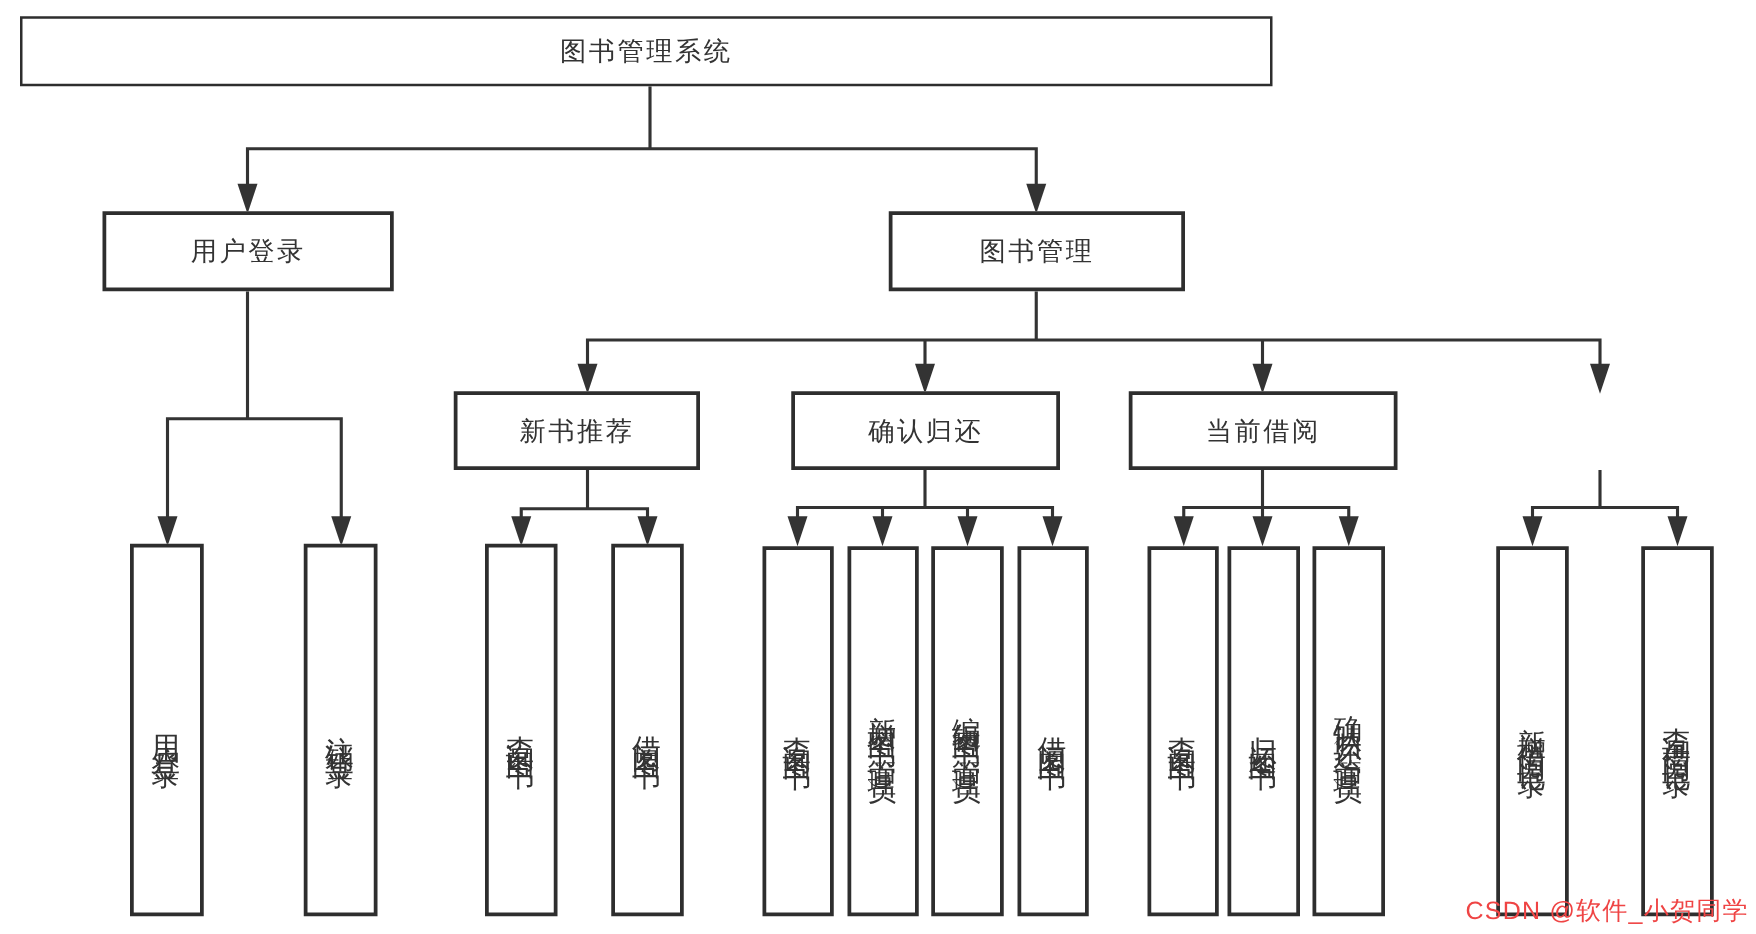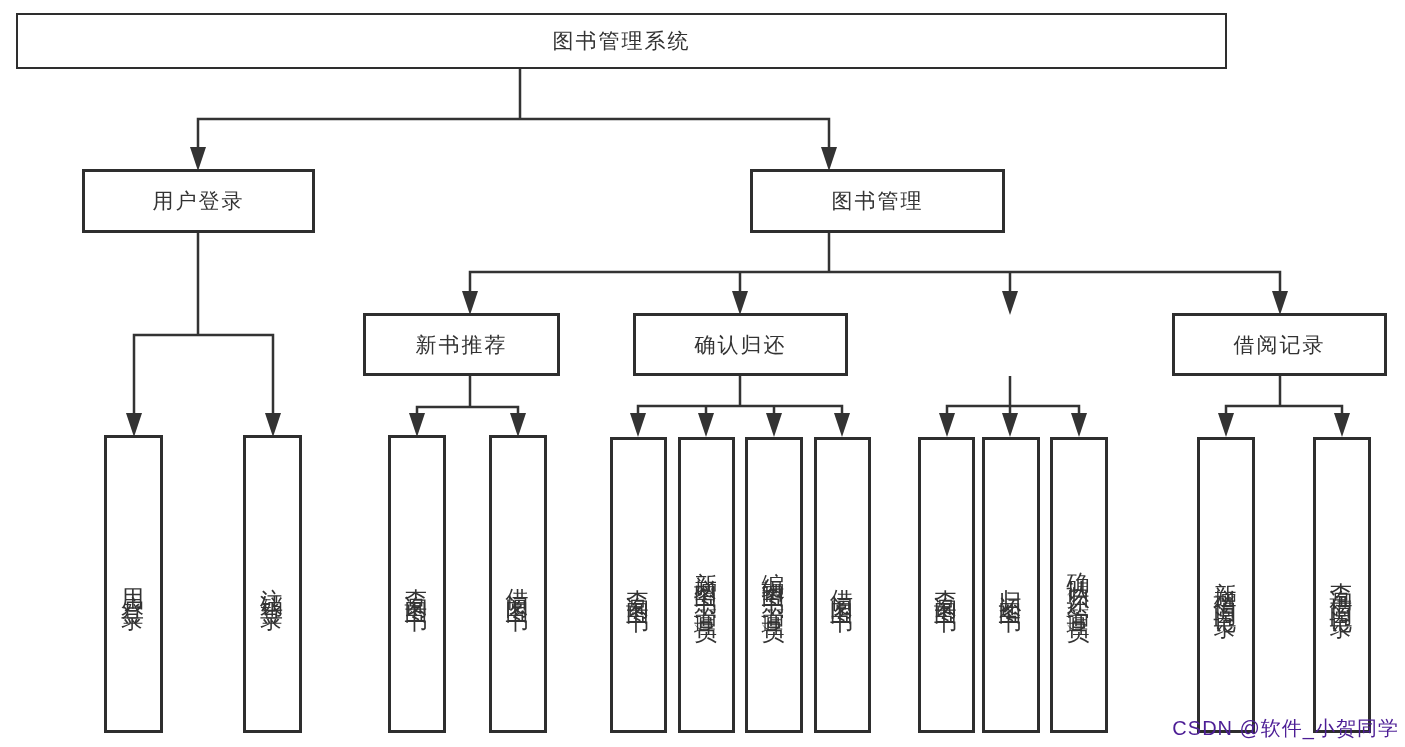--- a/index.html
+++ b/index.html
@@ -30,21 +30,21 @@
     writing-mode:vertical-rl;
     text-orientation:upright;
     font-size:23px;
     letter-spacing:7px;
     white-space:normal;
   }
   .watermark {
     position:absolute;
     right:6px; bottom:5px;
     font-size:20px;
-    color:#4c1d95;
+    color:#ef4444;
     letter-spacing:1px;
     white-space:nowrap;
   }
 </style>
 </head>
 <body>
 
 <div class="canvas">
 
   <svg class="wires" width="1405" height="747" viewBox="0 0 1405 747">
@@ -90,39 +90,39 @@
       <polygon fill="#333333" stroke="none" points="1071,413 1087,413 1079,437"></polygon>
     </g>
 
     <g fill="none" stroke="#333333" stroke-width="2.5">
       <path d="M1280 376 V406 M1226 415 V406 H1342 V415"></path>
       <polygon fill="#333333" stroke="none" points="1218,413 1234,413 1226,437"></polygon>
       <polygon fill="#333333" stroke="none" points="1334,413 1350,413 1342,437"></polygon>
     </g>
   </svg>
 
-  <div class="box l1" style="left:16px;top:13px;width:1211px;height:56px">
+  <div class="box l1" style="left:16px;top:13px;width:1002px;height:56px">
     <span class="lbl">图书管理系统</span>
   </div>
 
   <div class="box l2" style="left:82px;top:169px;width:233px;height:64px">
     <span class="lbl">用户登录</span>
   </div>
-  <div class="box l2" style="left:750px;top:169px;width:255px;height:64px">
+  <div class="box l2" style="left:711px;top:169px;width:237px;height:64px">
     <span class="lbl">图书管理</span>
   </div>
 
   <div class="box l3" style="left:363px;top:313px;width:197px;height:63px">
     <span class="lbl">新书推荐</span>
   </div>
   <div class="box l3" style="left:633px;top:313px;width:215px;height:63px">
     <span class="lbl">确认归还</span>
   </div>
-  <div class="box l3" style="left:1172px;top:313px;width:215px;height:63px">
-    <span class="lbl">借阅记录</span>
+  <div class="box l3" style="left:903px;top:313px;width:215px;height:63px">
+    <span class="lbl">当前借阅</span>
   </div>
 
   <div class="box v" style="left:104px;top:435px;width:59px;height:298px">
     <span class="lbl">用户登录</span>
   </div>
   <div class="box v" style="left:243px;top:435px;width:59px;height:298px">
     <span class="lbl">注销登录</span>
   </div>
 
   <div class="box v" style="left:388px;top:435px;width:58px;height:298px">

